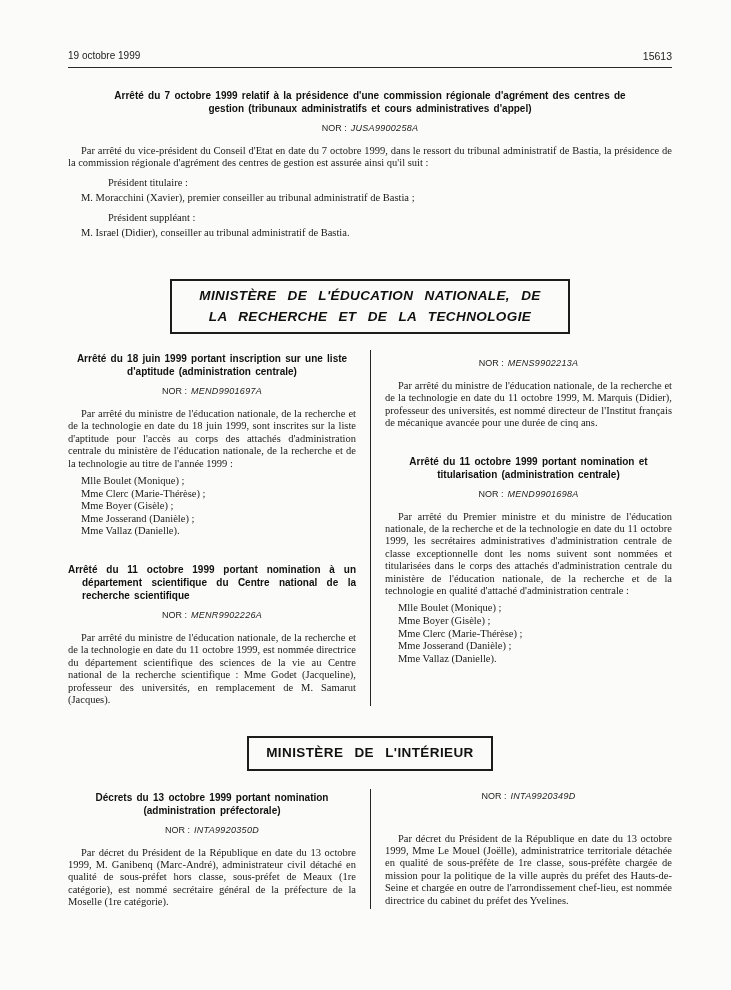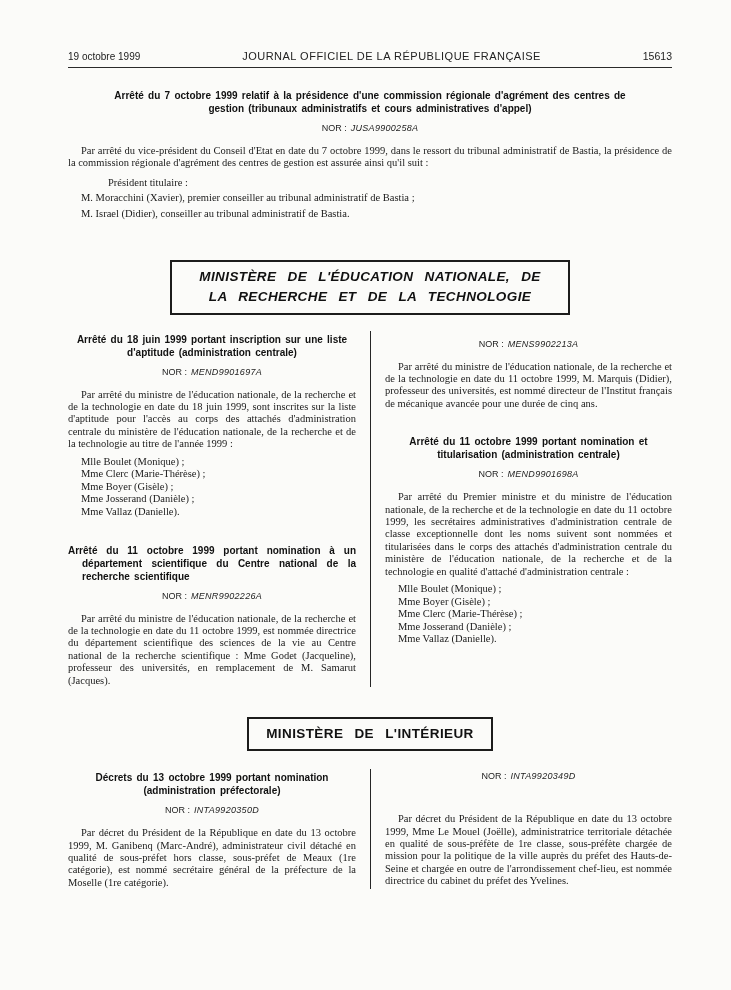--- a/index.html
+++ b/index.html
@@ -7,21 +7,21 @@
   body { background: #fbfbf9; }
   .page {
     width: 731px; height: 990px; overflow: hidden;
     background: #fbfbf9; color: #1a1a1a;
     padding: 0 59px 0 68px; position: relative;
   }
 
   
   .header {
     padding-top: 50px;
-    display: flex; justify-content: space-between; align-items: center;
+    display: flex; justify-content: space-between; align-items: flex-start;
     font-family: "Liberation Sans", sans-serif; color: #222;
   }
   .h-date { font-size: 10px; }
   .h-title { font-size: 11px; letter-spacing: 0.5px; }
   .h-page { font-size: 10.5px; }
   .header-rule { border-top: 1.6px solid #2a2a2a; margin-top: 5px; }
 
   
   .ministry-box {
     width: max-content; max-width: 100%;
@@ -77,33 +77,33 @@
   .int-right-body { margin-top: 32px; }
   #interieur .two-col { margin-top: 18px; }
 </style>
 </head>
 <body>
 
 <div class="page">
 
   <div class="header">
     <span class="h-date">19 octobre 1999</span>
-    <span class="h-title">JOURNAL OFFICIEL DE LA RÉPUBLIQUE FRANÇAISE</span>
     <span class="h-page">15613</span>
   </div>
   <div class="header-rule"></div>
 
   <section>
 
     <h2 class="art-title centered w-justice">Arrêté du 7 octobre 1999 relatif à la présidence d'une commission régionale d'agrément des centres de gestion (tribunaux administratifs et cours administratives d'appel)</h2>
     <p class="nor"><span>NOR :</span><i class="code">JUSA9900258A</i></p>
 
     <p class="body ind after-nor">Par arrêté du vice-président du Conseil d'Etat en date du 7 octobre 1999, dans le ressort du tribunal administratif de Bastia, la présidence de la commission régionale d'agrément des centres de gestion est assurée ainsi qu'il suit :</p>
     <p class="body line-label">Président titulaire :</p>
     <p class="body line-name">M. Moracchini (Xavier), premier conseiller au tribunal administratif de Bastia ;</p>
+    <p class="body line-label">Président suppléant :</p>
     <p class="body line-name">M. Israel (Didier), conseiller au tribunal administratif de Bastia.</p>
   </section>
 
   <section>
     <div class="ministry-box" id="edu-box">MINISTÈRE DE L'ÉDUCATION NATIONALE, DE LA RECHERCHE ET DE LA TECHNOLOGIE</div>
 
     <div class="two-col">
 
       <div class="col">
         <article class="art-block">

